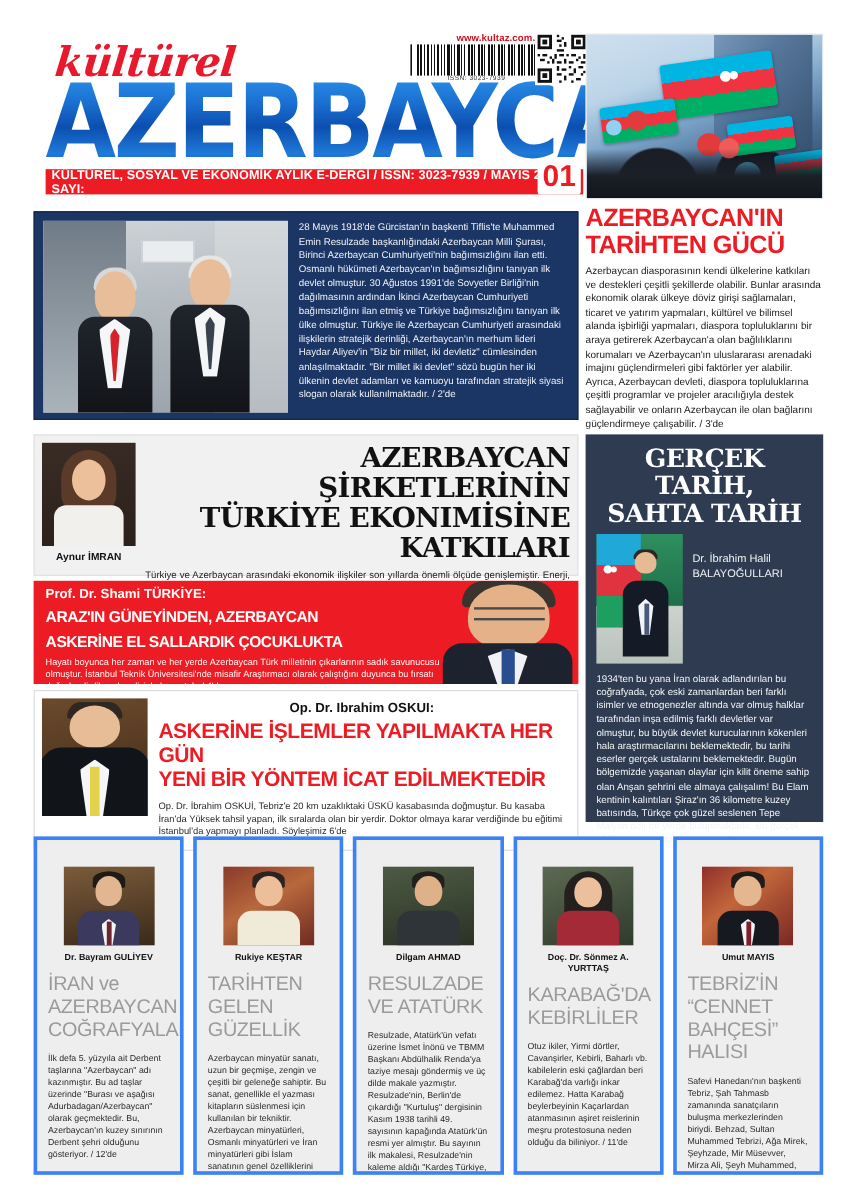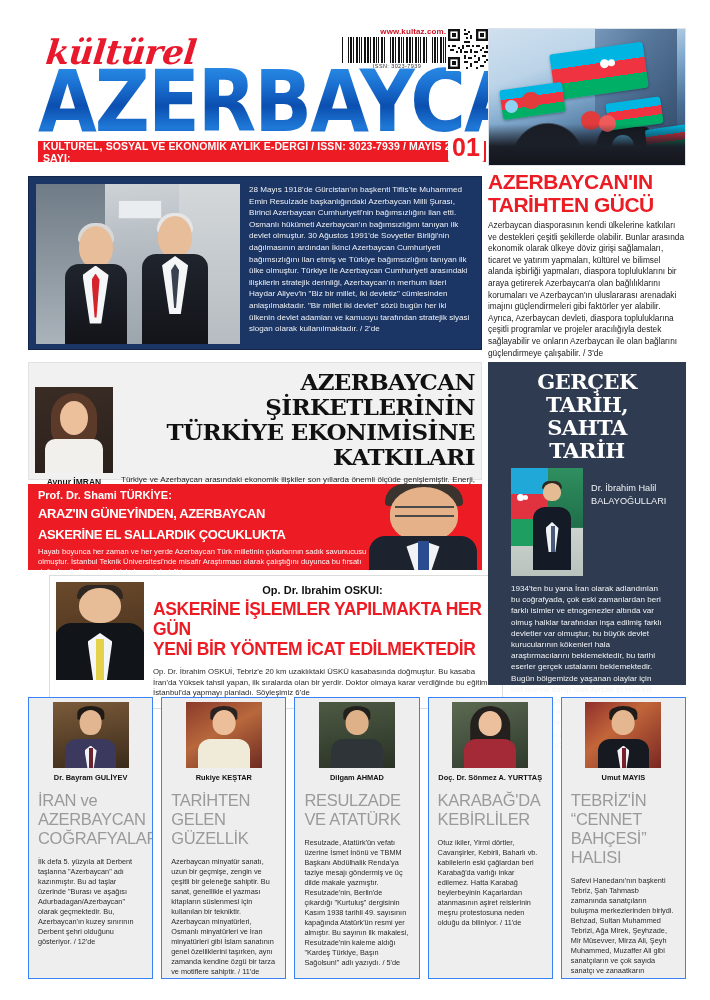--- a/index.html
+++ b/index.html
@@ -130,21 +130,21 @@
     font-size: 21px; font-weight: bold; line-height: 23px; color: #ec1c24;
     letter-spacing: -0.5px; margin-bottom: 4px;
   }
   .diaspora p { font-size: 8.3px; line-height: 11.6px; color: #1a1a1a; }
 
   
   .aynur {
     position: absolute; left: 28px; top: 362px; width: 454px; height: 118px;
     background: #f1f1f1; border: 1px solid #e2e2e2; padding: 6px; display: flex; gap: 8px;
   }
-  .aynur-photo-wrap { width: 78px; flex: none; text-align: center; margin-top: 18px; }
+  .aynur-photo-wrap { width: 78px; flex: none; text-align: center; }
   .aynur-photo { width: 78px; height: 86px; overflow: hidden; position: relative;
     background: linear-gradient(170deg,#3a2c25 0%,#2b201b 100%); }
   .aynur-photo .f-hair { position:absolute; left:50%; transform:translateX(-50%); top:6px;
     width:46px;height:54px;border-radius:24px 24px 18px 18px; background:#5b3a2a;}
   .aynur-photo .f-face { position:absolute; left:50%; transform:translateX(-50%); top:14px;
     width:28px;height:34px;border-radius:50%; background:#edc09c;}
   .aynur-photo .f-top { position:absolute; left:50%; transform:translateX(-50%); bottom:0;
     width:58px;height:34px;border-radius:10px 10px 0 0; background:#f2f0ec;}
   .aynur-name { font-size: 8.5px; font-weight: bold; color: #111; margin-top: 4px; }
   .aynur-text { flex: 1; min-width: 0; }
@@ -173,21 +173,21 @@
     border-top:2px solid #4a4a4a; border-bottom:2px solid #4a4a4a; }
   .nejadi-photo .nsuit { position:absolute; left:4%; bottom:0; width:92%; height:40%;
     border-radius: 16px 16px 0 0; background:#1d232e; }
   .nejadi-photo .ntie { position:absolute; left:46%; bottom:0; width:9%; height:34%; background:#2a4d8f; }
   .nejadi-photo .nshirt { position:absolute; left:36%; bottom:0; width:28%; height:34%;
     background:#f0f2f5; clip-path: polygon(50% 0,100% 20%,76% 100%,24% 100%,0 20%); }
 
   
   .oskui {
     position: absolute; left: 28px; top: 575px; width: 454px; height: 134px;
-    background: #fff; border: 1px solid #dcdcdc; display: flex; gap: 9px; padding: 6px; margin-left: 21px;
+    background: #fff; border: 1px solid #dcdcdc; display: flex; gap: 9px; padding: 6px;
   }
   .oskui-photo { width: 88px; height: 98px; flex:none; overflow:hidden; position:relative;
     background: linear-gradient(170deg,#6b4a2c 0%,#3e2a18 100%); }
   .oskui-photo .oh { position:absolute; left:26%; top:6%; width:48%; height:36%;
     border-radius:50% 50% 46% 46%; background:#e7bd97; }
   .oskui-photo .ohair { position:absolute; left:24%; top:3%; width:52%; height:14%;
     border-radius:24px 24px 4px 4px; background:#2f2722; }
   .oskui-photo .osuit { position:absolute; left:-2%; bottom:0; width:104%; height:58%;
     border-radius:18px 18px 0 0; background:#111418; }
   .oskui-photo .oshirt { position:absolute; left:36%; bottom:0; width:28%; height:48%;
@@ -195,21 +195,21 @@
   .oskui-photo .otie { position:absolute; left:46%; bottom:0; width:9%; height:42%; background:#e3d24a; }
   .oskui-text { flex: 1; min-width: 0; padding-right: 4px; }
   .oskui-kicker { font-size: 11px; font-weight: bold; color: #111; text-align: center; margin-top: 2px; }
   .oskui-title { font-size: 17.5px; font-weight: bold; line-height: 20px; color: #ed1c24;
     letter-spacing: -0.4px; margin-top: 3px; }
   .oskui-body { font-size: 7.8px; line-height: 10.6px; color: #2a2a2a; margin-top: 8px; }
 
   
   .gercek {
     position: absolute; left: 488px; top: 362px; width: 198px; height: 323px;
-    background: #2e3b50; color: #fff; padding: 8px 23px;
+    background: #2e3b50; color: #fff; padding: 8px 9px;
   }
   .gercek h2 {
     font-family: "DejaVu Serif", serif; font-weight: bold;
     font-size: 21px; line-height: 23px; text-align: center; letter-spacing: -0.5px;
   }
   .gercek-mid { display: flex; gap: 8px; margin-top: 6px; }
   .gercek-photo { width: 72px; height: 108px; flex: none; overflow: hidden; position: relative;
     background: linear-gradient(180deg,#2f8f5f 0%,#1f6f4a 55%,#cdd3cf 56%,#b9c2bd 100%); }
   .gercek-photo .gflag { position:absolute; left:0; top:0; width:52%; height:72%;
     background: linear-gradient(180deg,#1fa8d8 0 33%,#e0333f 33% 66%,#1f9e62 66% 100%); }
@@ -223,21 +223,21 @@
     border-radius:12px 12px 0 0; background:#141a26; }
   .gercek-photo .gman-s { position:absolute; left:48%; bottom:22%; width:18%; height:28%;
     background:#f2f4f7; clip-path: polygon(50% 0,100% 20%,76% 100%,24% 100%,0 20%); }
   .gercek-photo .gman-t { position:absolute; left:55%; bottom:22%; width:6%; height:24%; background:#4a5a7a; }
   .gercek-byline { font-size: 9.2px; line-height: 12.5px; color: #f0f2f6; padding-top: 14px; }
   .gercek p.body { font-size: 8.1px; line-height: 11.2px; margin-top: 7px; color: #f2f4f7; }
 
   
   .bottom { position: absolute; left: 28px; top: 697px; width: 658px; height: 282px;
     display: flex; gap: 8px; }
-  .bcol { flex: 1; background: #eeeeee; border: 1px solid #3b82f6; padding: 4px 9px; overflow: hidden; }
+  .bcol { flex: 1; background: #eeeeee; border: 3px solid #3b82f6; padding: 22px 9px; overflow: hidden; }
   .bphoto { width: 76px; height: 66px; margin: 0 auto; overflow: hidden; position: relative; }
   .bname { font-size: 7.4px; font-weight: bold; color: #111; text-align: center; margin-top: 5px; }
   .btitle { font-size: 16.5px; line-height: 19px; color: #999a99; font-weight: normal;
     margin-top: 9px; letter-spacing: -0.3px; }
   .bbody { font-size: 7.3px; line-height: 10px; color: #2b2b2b; margin-top: 9px; text-align: left; }
 
   
   .pt { position:absolute; }
   .pt-head { position:absolute; left:50%; transform:translateX(-50%); top:12%;
     width:30%; height:38%; border-radius:50% 50% 46% 46%; }

